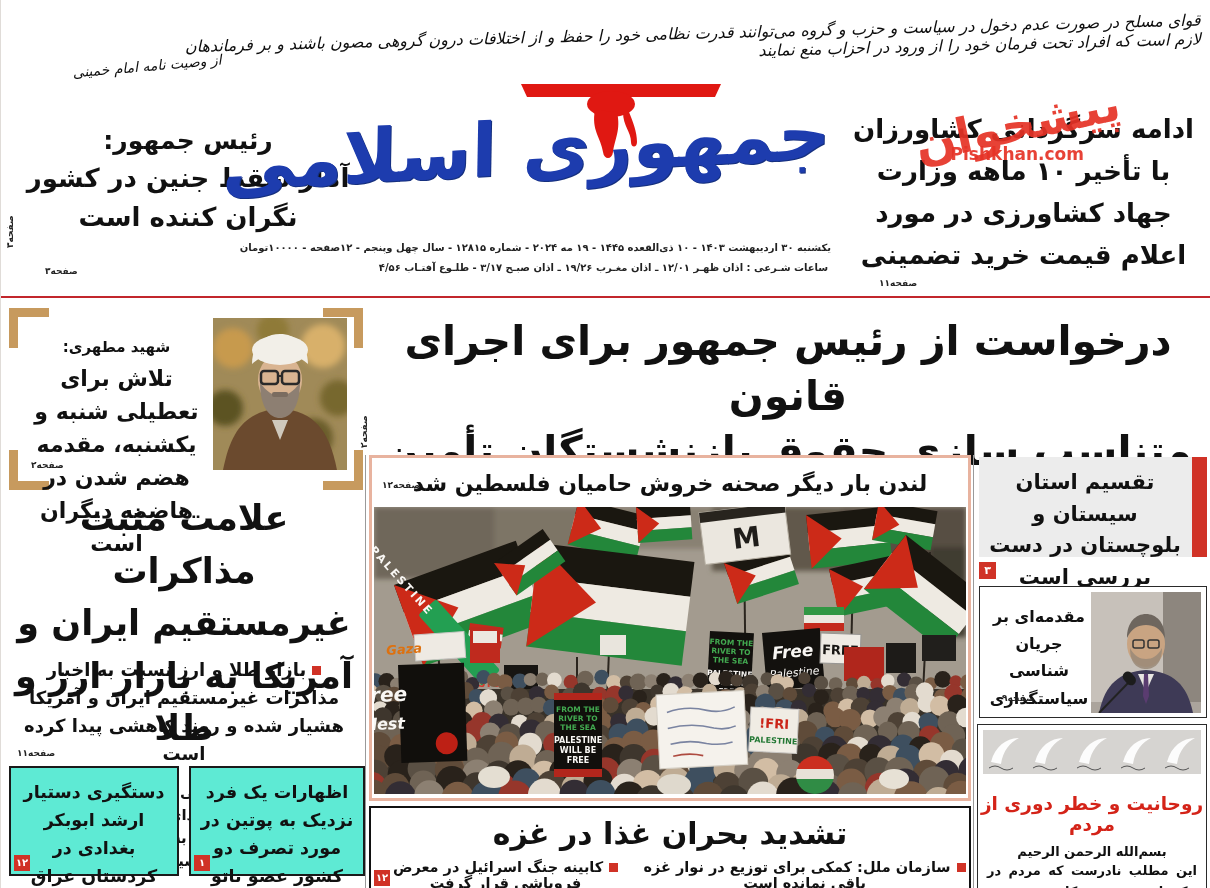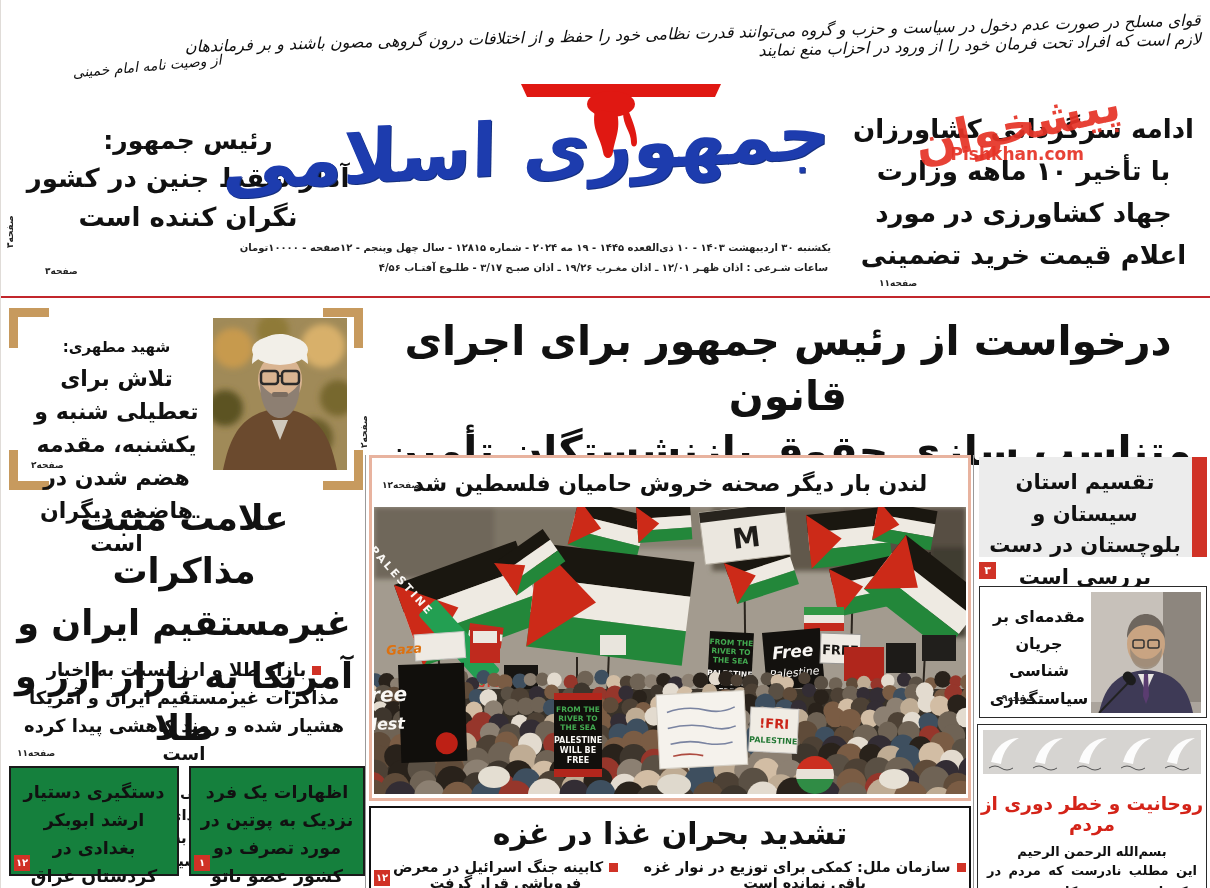--- a/index.html
+++ b/index.html
@@ -15,21 +15,21 @@
   .redsq{width:17px;height:17px;background:#d03226;color:#fff;font-size:11px;font-weight:bold;display:flex;align-items:center;justify-content:center;line-height:1}
   .bullet-sq{display:inline-block;width:9px;height:9px;background:#d03226;margin:0 0 2px 6px;vertical-align:middle}
   .bracket{width:40px;height:40px;position:absolute}
   .br-tl{border-top:9px solid #c79a5e;border-left:9px solid #c79a5e;top:0;left:0}
   .br-tr{border-top:9px solid #c79a5e;border-right:9px solid #c79a5e;top:0;right:0}
   .br-bl{border-bottom:9px solid #c79a5e;border-left:9px solid #c79a5e;bottom:0;left:0}
   .br-br{border-bottom:9px solid #c79a5e;border-right:9px solid #c79a5e;bottom:0;right:0}
   .vlabel{transform:rotate(-90deg);transform-origin:0 0;white-space:nowrap}
   .masthead-title{font-size:74px;font-weight:bold;color:#1d3cae;transform:rotate(-3deg) skewX(-4deg);line-height:1.2;white-space:nowrap;text-shadow:1px 1px 0 #16307f}
   .dateline{font-size:10px;font-weight:bold;color:#222;white-space:nowrap}
-  .box-outline{border:2px solid #1a1a1a;background:#15803d}
+  .box-outline{border:2px solid #1a1a1a;background:#5eead4}
 </style>
 </head>
 <body>
 
 <div class="page">
 
   <div class="abs quote" style="left:170px;top:24px;width:1030px;text-align:right;font-size:16px;transform:rotate(-1.5deg)">قوای مسلح در صورت عدم دخول در سیاست و حزب و گروه می‌توانند قدرت نظامی خود را حفظ و از اختلافات درون گروهی مصون باشند و بر فرماندهان لازم است که افراد تحت فرمان خود را از ورود در احزاب منع نمایند</div>
   <div class="abs quote c" style="left:26px;top:58px;width:240px;font-size:14px;transform:rotate(-5deg)">از وصیت نامه امام خمینی</div>
 
   <div class="abs c" style="left:12px;top:116px;width:350px">

